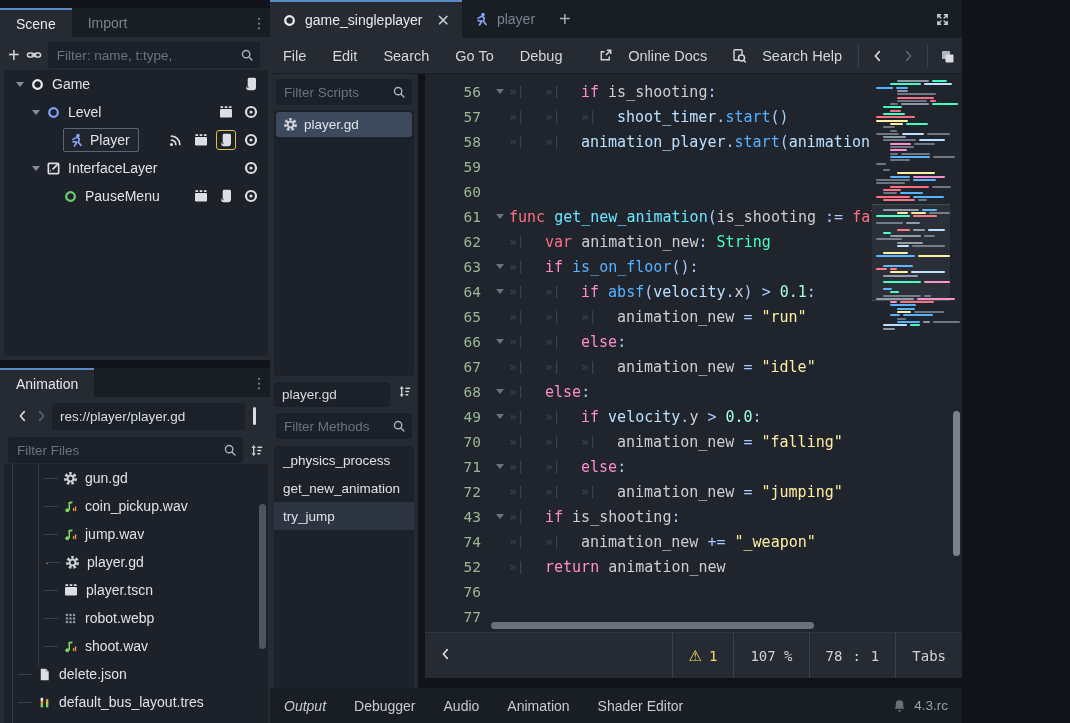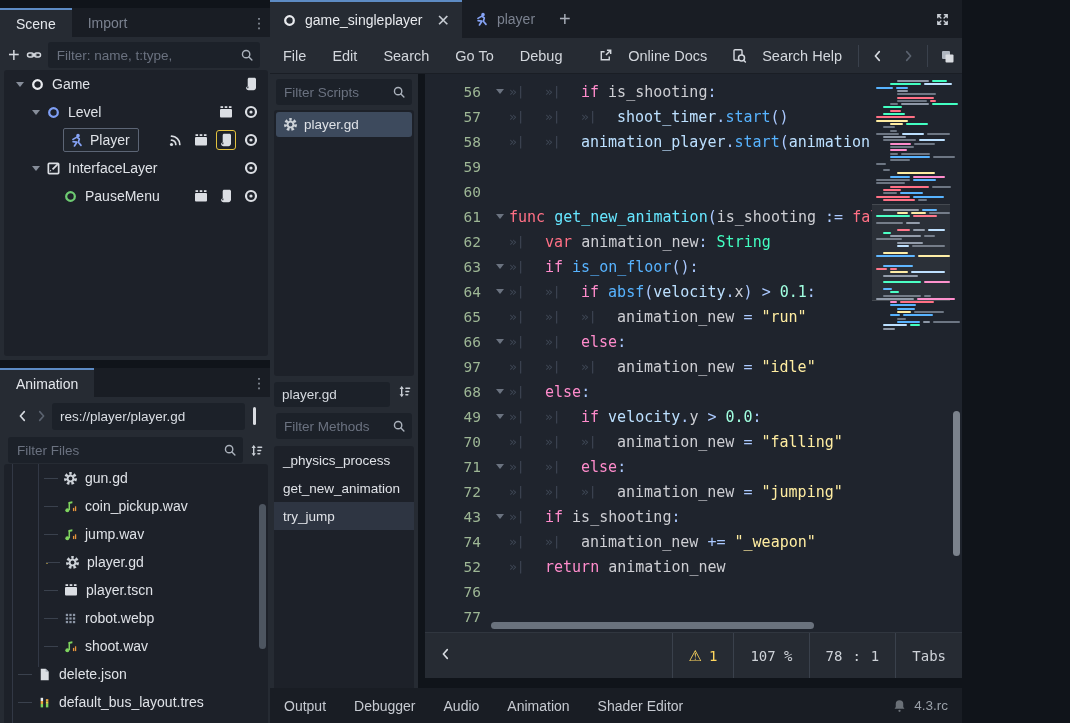--- a/index.html
+++ b/index.html
@@ -110,21 +110,21 @@
 
   .status-bar { position:absolute; left:155px; right:0; top:632px; height:46px; background:#262b33; border-top:1px solid #30363f; display:flex; align-items:center; }
   .sb-left { padding:0 14px; }
   .sb-right { margin-left:auto; display:flex; align-items:stretch; height:100%; }
   .sb-cell { display:flex; align-items:center; gap:7px; padding:0 16px; border-left:1px solid #3a414c; font-family:"DejaVu Sans Mono", monospace; font-size:14px; color:#ced2d8; }
   .warn-txt { color:#ffd75e; }
   .warn-glyph { color:#ffd75e; font-size:15px; font-family:"DejaVu Sans",sans-serif; }
 
   .bottom-bar { position:absolute; left:0; right:0; top:688px; height:35px; background:#191d24; display:flex; align-items:center; padding:0 14px; gap:0; }
   .bb-item { padding:0 14px; color:#c6cad1; font-size:14px; height:100%; display:flex; align-items:center; }
-  .bb-item:first-child { padding-left:0; }
+  .bb-item:first-child { padding-left:0;font-style:italic; }
   .bb-right { margin-left:auto; display:flex; align-items:center; gap:7px; color:#9aa0a8; font-size:13.5px; }
 </style>
 </head>
 <body>
 
 <div id="root">
 
   <div class="left-dock">
 
     <div class="dock-panel scene-panel">
@@ -644,21 +644,21 @@
           <div class="cl">
     <span class="ln">64</span>
     <span class="foldc"><span class="fold-arrow"></span></span><span class="tab">»|</span><span class="tab">»|</span><span class="tok-kw">if</span><span class="tok-pl"> </span><span class="tok-fn">absf</span><span class="tok-sym">(</span><span class="tok-mem">velocity</span><span class="tok-sym">.</span><span class="tok-pl">x</span><span class="tok-sym">)</span><span class="tok-pl"> </span><span class="tok-sym">&gt;</span><span class="tok-pl"> </span><span class="tok-num">0.1</span><span class="tok-sym">:</span></div>
           <div class="cl">
     <span class="ln">65</span>
     <span class="foldc"></span><span class="tab">»|</span><span class="tab">»|</span><span class="tab">»|</span><span class="tok-pl">animation_new</span><span class="tok-pl"> </span><span class="tok-sym">=</span><span class="tok-pl"> </span><span class="tok-str">"run"</span></div>
           <div class="cl">
     <span class="ln">66</span>
     <span class="foldc"><span class="fold-arrow"></span></span><span class="tab">»|</span><span class="tab">»|</span><span class="tok-kw">else</span><span class="tok-sym">:</span></div>
           <div class="cl">
-    <span class="ln">97</span>
+    <span class="ln">67</span>
     <span class="foldc"></span><span class="tab">»|</span><span class="tab">»|</span><span class="tab">»|</span><span class="tok-pl">animation_new</span><span class="tok-pl"> </span><span class="tok-sym">=</span><span class="tok-pl"> </span><span class="tok-str">"idle"</span></div>
           <div class="cl">
     <span class="ln">68</span>
     <span class="foldc"><span class="fold-arrow"></span></span><span class="tab">»|</span><span class="tok-kw">else</span><span class="tok-sym">:</span></div>
           <div class="cl">
     <span class="ln">49</span>
     <span class="foldc"><span class="fold-arrow"></span></span><span class="tab">»|</span><span class="tab">»|</span><span class="tok-kw">if</span><span class="tok-pl"> </span><span class="tok-mem">velocity</span><span class="tok-sym">.</span><span class="tok-pl">y</span><span class="tok-pl"> </span><span class="tok-sym">&gt;</span><span class="tok-pl"> </span><span class="tok-num">0.0</span><span class="tok-sym">:</span></div>
           <div class="cl">
     <span class="ln">70</span>
     <span class="foldc"></span><span class="tab">»|</span><span class="tab">»|</span><span class="tab">»|</span><span class="tok-pl">animation_new</span><span class="tok-pl"> </span><span class="tok-sym">=</span><span class="tok-pl"> </span><span class="tok-str">"falling"</span></div>

